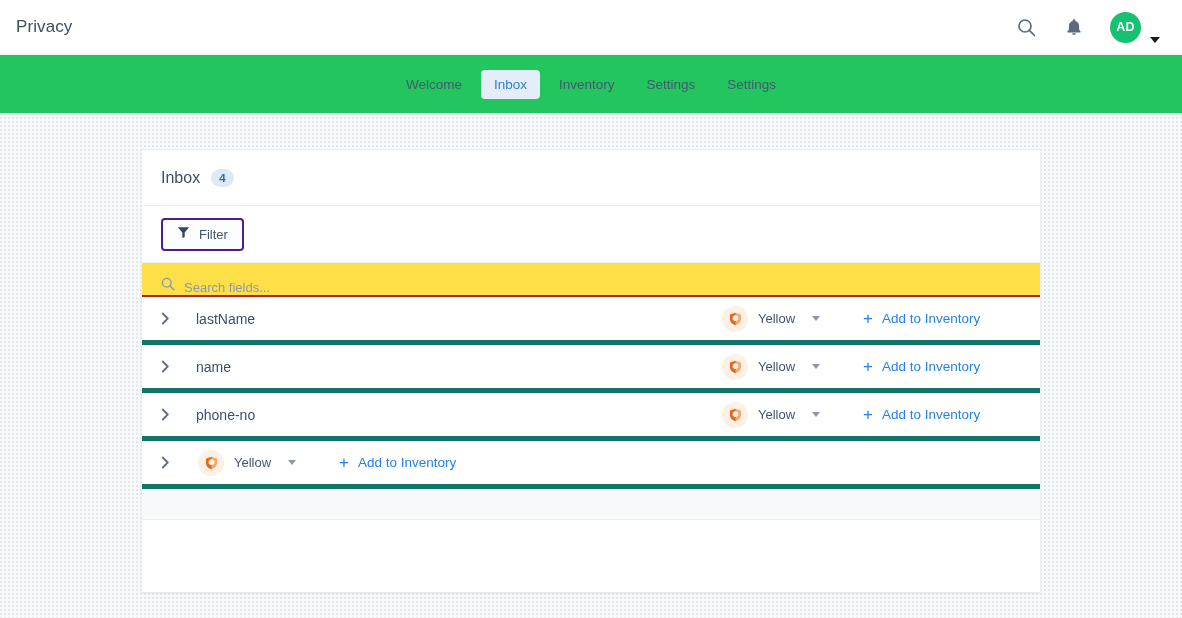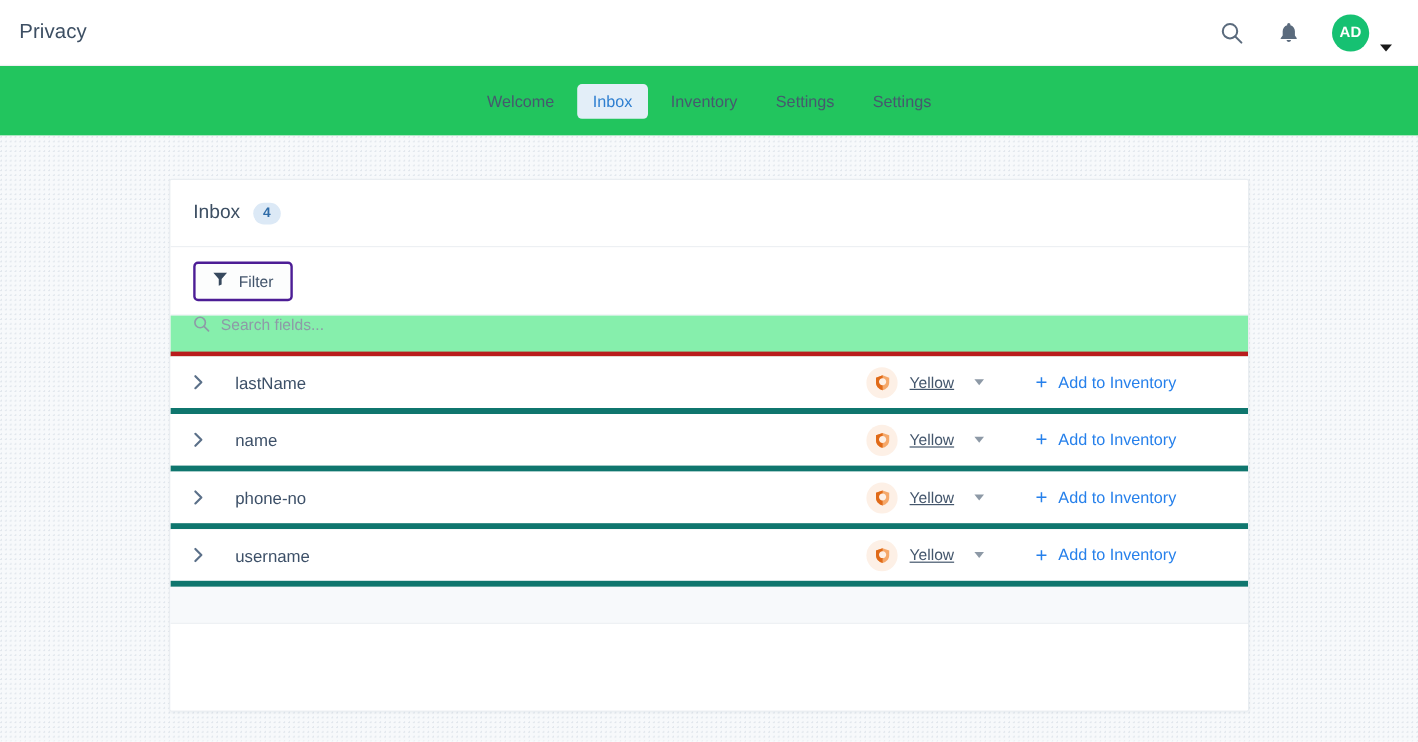--- a/index.html
+++ b/index.html
@@ -143,24 +143,24 @@
     border: 2px solid #4c1d95;
     border-radius: 4px;
     font-size: 13px;
     color: #41536a;
     cursor: pointer;
   }
 
   
   .search-row {
     height: 34px;
-    background: #86efac;
-    border-bottom: 4px solid #b91c1c;
-    display: flex;
-    align-items: flex-start;
+    background: #fde047;
+    border-bottom: 2px solid #b91c1c;
+    display: flex;
+    align-items: flex-end;
     padding: 0 19px;
     gap: 9px;
   }
   .search-input {
     border: none;
     outline: none;
     background: transparent;
     font-family: "Liberation Sans", sans-serif;
     font-size: 13px;
     color: #6d7c8c;
@@ -204,21 +204,20 @@
     display: flex; align-items: center; justify-content: center;
   }
   .cell-sev {
     width: 105px;
     display: flex;
     align-items: center;
     gap: 17px;
     font-size: 13px;
     color: #44566c;
     cursor: pointer;
-    text-decoration: underline;
   }
   .caret-gray {
     width: 0; height: 0;
     border-left: 4px solid transparent;
     border-right: 4px solid transparent;
     border-top: 5px solid #8d99a6;
   }
   .cell-action {
     width: 158px;
     display: flex;
@@ -391,21 +390,20 @@
           <span>Add to Inventory</span>
         </div>
       </div>
 
       <div class="row">
         <div class="cell-chevron">
           <svg width="9" height="13" viewBox="0 0 9 13" fill="none" stroke="currentColor" stroke-width="1.8" stroke-linecap="round" stroke-linejoin="round">
               <path d="M1.8 1.5l5 5-5 5"></path>
             </svg>
         </div>
-        <div class="cell-name">username</div>
         <div class="cell-shield">
           <span class="shield-halo">
             <svg width="13" height="14" viewBox="0 0 13 14">
               <path d="M6.5.8L12 2.7v4.1c0 3.3-2.4 5.6-5.5 6.4C3.4 12.4 1 10.1 1 6.8V2.7z" fill="#f5a86a"></path>
               <path d="M6.5.8L1 2.7v4.1c0 3.3 2.4 5.6 5.5 6.4z" fill="#e06a18"></path>
               <path d="M6.5 3.3c1.7 0 3 1.3 3 2.9s-1.3 2.9-3 2.9-3-1.3-3-2.9 1.3-2.9 3-2.9z" fill="#fdf0e6"></path>
             </svg>
           </span>
         </div>
         <div class="cell-sev">

